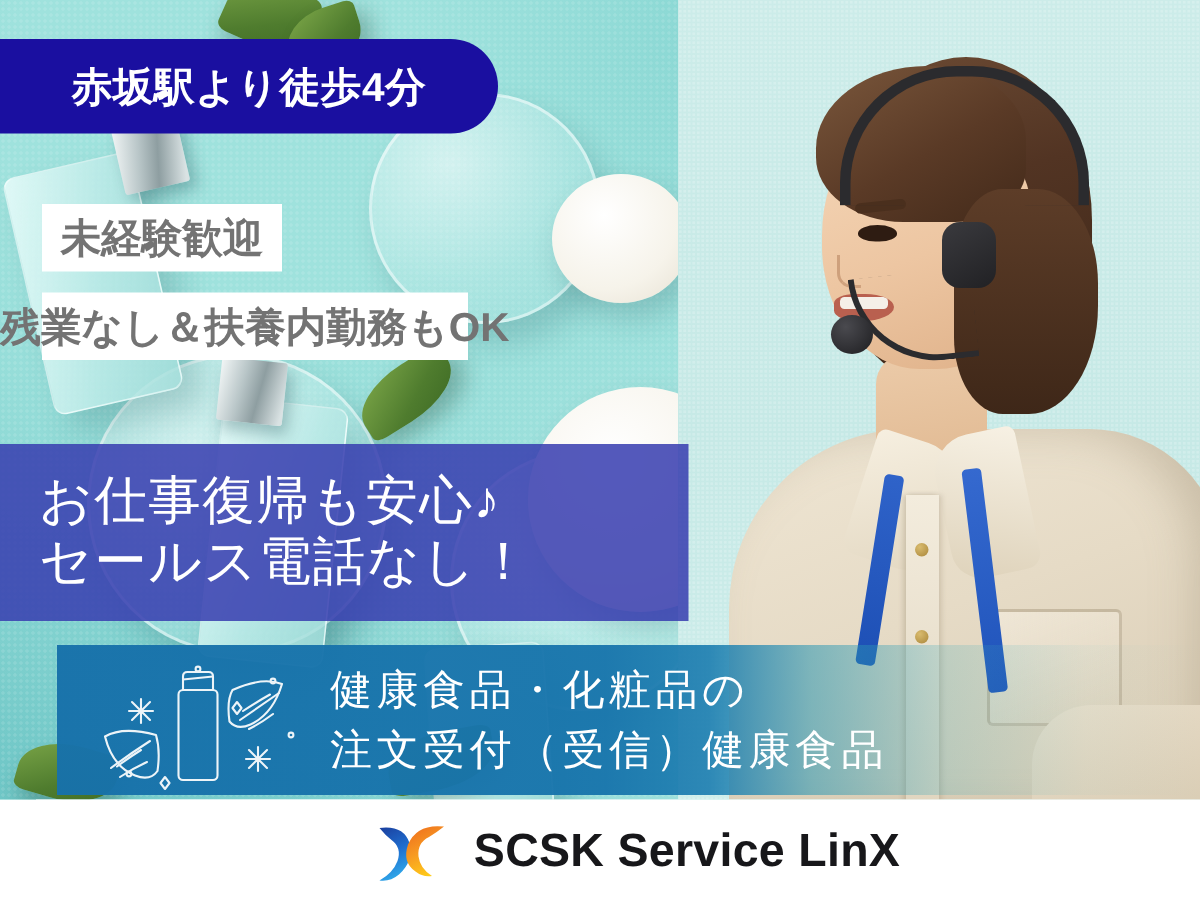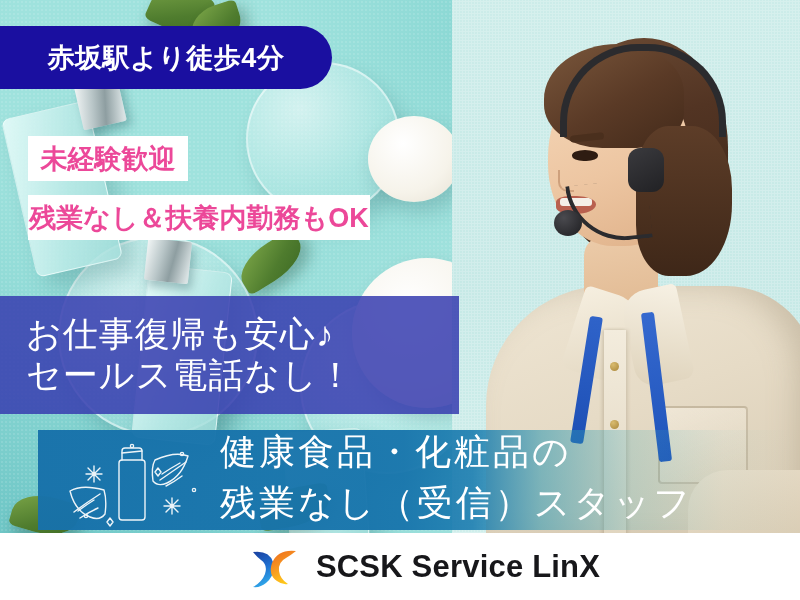--- a/index.html
+++ b/index.html
@@ -266,27 +266,27 @@
     white-space: nowrap;
   }
 
   
   .badge {
     position: absolute;
     background: #ffffff;
     display: flex;
     align-items: center;
     justify-content: center;
-    color: #ec4899;
+    color: #737373;
     font-weight: 700;
     white-space: nowrap;
   }
   .badge-a { left: 28px;  top: 136px; width: 160px; height: 45px; font-size: 27px; }
   .badge-b { left: 196px; top: 136px; width: 142px; height: 45px; font-size: 27px; }
-  .badge-c { left: 28px;  top: 195px; width: 342px; height: 45px; font-size: 27px; }
+  .badge-c { left: 28px;  top: 195px; width: 284px; height: 45px; font-size: 27px; }
 
   
   .headline {
     position: absolute;
     left: 0; top: 296px;
     width: 459px; height: 118px;
     background: rgba(56,62,176,.86);
     display: flex;
     flex-direction: column;
     justify-content: center;
@@ -325,24 +325,24 @@
   .band-text {
     position: absolute;
     left: 182px; top: 8px;
     display: flex;
     flex-direction: column;
     justify-content: center;
     height: 84px;
   }
   .band-text .bl {
     color: #ffffff;
-    font-size: 36px;
+    font-size: 28px;
     line-height: 1.42;
     letter-spacing: 3px;
-    font-family: Liberation Mono, monospace;
+    font-family: Liberation Sans, sans-serif;
     white-space: nowrap;
   }
 
   
   .footer {
     position: absolute;
     left: 0; top: 533px;
     width: 800px; height: 67px;
     background: #ffffff;
     display: flex;
@@ -452,21 +452,21 @@
       <path d="M110 62 L110 78 M102 70 L118 70 M104 64 L116 76 M116 64 L104 76"></path>
       <path d="M96 32 l3 4 l-3 4 l-3-4 z"></path>
       <path d="M48 82 l3 4 l-3 4 l-3-4 z"></path>
       <circle cx="70" cy="10" r="1.6"></circle>
       <circle cx="120" cy="18" r="1.6"></circle>
       <circle cx="24" cy="80" r="1.6"></circle>
       <circle cx="132" cy="54" r="1.6"></circle>
     </svg>
     <div class="band-text">
       <div class="bl">健康食品・化粧品の</div>
-      <div class="bl">残業なし（受信）スタッフ</div>
+      <div class="bl">注文受付（受信）健康食品</div>
     </div>
   </div>
 
   <div class="footer">
     <svg class="logo-mark" viewBox="0 0 56 44">
       <defs>
         <linearGradient id="gBlue" x1="0" y1="0" x2="0.3" y2="1">
           <stop offset="0%" stop-color="#1b3f9e"></stop>
           <stop offset="55%" stop-color="#1f6fd0"></stop>
           <stop offset="100%" stop-color="#2fa5e8"></stop>

